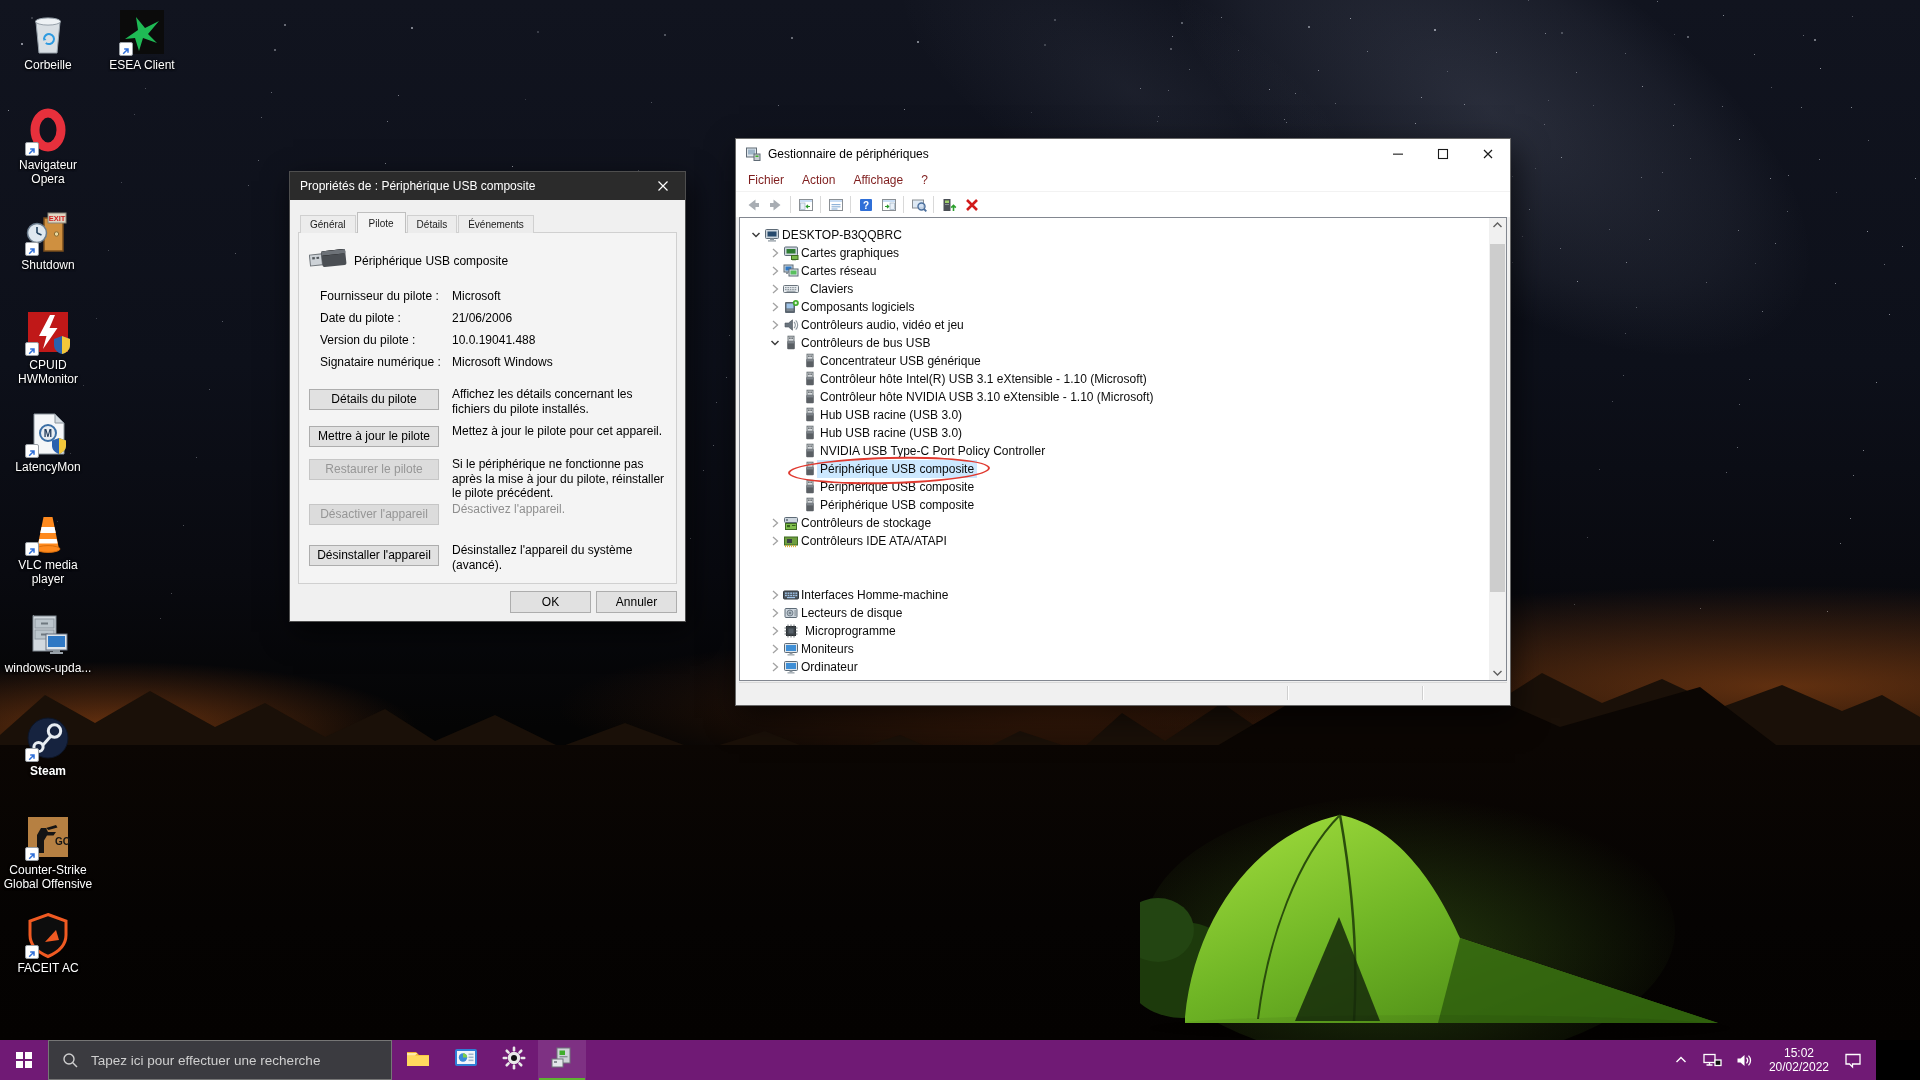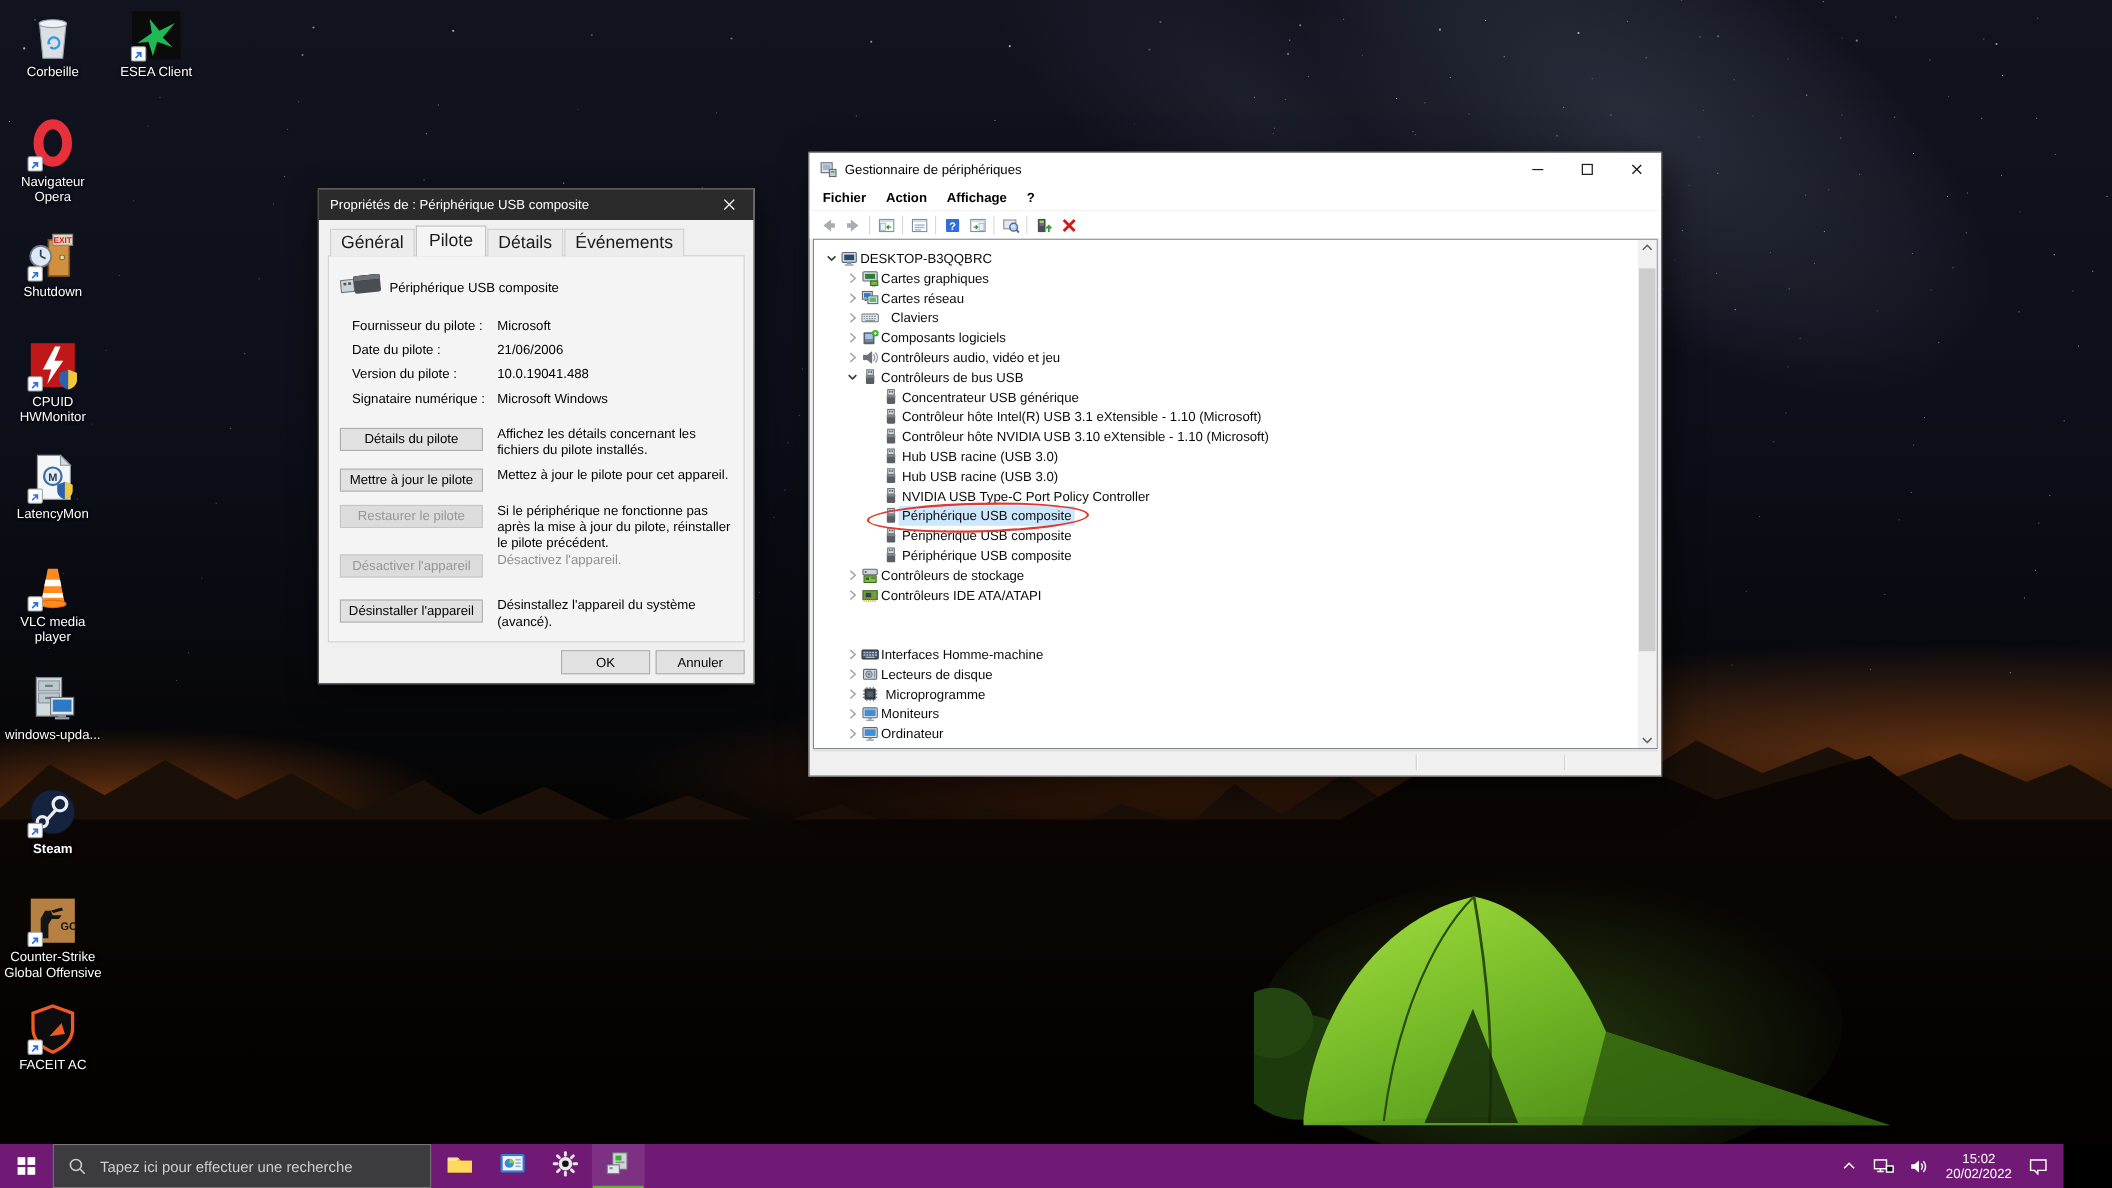--- a/index.html
+++ b/index.html
@@ -32,21 +32,21 @@
   
   .win{position:absolute;box-sizing:border-box;}
   
   .dialog{left:289px;top:171px;width:397px;height:451px;background:#f0f0f0;
           border:1px solid #4e4e4e;box-shadow:4px 10px 28px rgba(0,0,0,.65);}
   .dlg-titlebar{position:absolute;left:0;top:0;right:0;height:28px;background:#2b2b2b;}
   .dlg-title{position:absolute;left:10px;top:0;line-height:28px;font-size:12px;color:#fff;white-space:nowrap;}
   .dlg-close{position:absolute;right:0;top:0;width:44px;height:28px;text-align:center;}
   .dlg-close svg{margin-top:7px;}
   .tabs{position:absolute;left:10px;top:37px;height:24px;display:flex;align-items:flex-end;z-index:3;}
-  .tab{font-size:16px;padding:3px 9px 3px 9px;background:#ececec;border:1px solid #d0d0d0;
+  .tab{font-size:10px;padding:3px 9px 3px 9px;background:#ececec;border:1px solid #d0d0d0;
        border-bottom:none;margin-right:1px;color:#1a1a1a;}
   .tab.active{background:#f4f4f4;border-color:#bfbfbf;padding:5px 11px 4px 11px;position:relative;top:0px;}
   .tabpage{position:absolute;left:8px;top:60px;width:379px;height:352px;background:#f4f4f4;
            border:1px solid #d0d0d0;box-sizing:border-box;}
   .devrow-icon{position:absolute;left:10px;top:12px;}
   .devrow-name{position:absolute;left:55px;top:21px;font-size:12px;color:#000;}
   .frow{position:absolute;left:0;font-size:12px;color:#000;white-space:nowrap;}
   .frow .fl{position:absolute;left:21px;width:130px;}
   .frow .fv{position:absolute;left:153px;}
   .abtn{position:absolute;left:10px;width:130px;height:21px;background:#e1e1e1;border:1px solid #adadad;
@@ -59,21 +59,21 @@
            box-sizing:border-box;font-size:12px;color:#000;font-family:"Liberation Sans","DejaVu Sans",sans-serif;padding:0;}
   
   .devmgr{left:735px;top:138px;width:776px;height:568px;background:#f0f0f0;
           border:1px solid #686868;box-shadow:4px 12px 30px rgba(0,0,0,.6);}
   .dm-titlebar{position:absolute;left:0;top:0;right:0;height:30px;background:#fff;}
   .dm-appicon{position:absolute;left:9px;top:7px;}
   .dm-title{position:absolute;left:32px;top:0;line-height:30px;font-size:12px;color:#000;white-space:nowrap;}
   .dm-caption{position:absolute;top:0;width:45px;height:30px;text-align:center;}
   .dm-caption svg{margin-top:7px;}
   .dm-menubar{position:absolute;left:0;top:30px;right:0;height:22px;background:#fff;display:flex;align-items:center;padding-left:3px;}
-  .dm-menu{font-size:12px;color:#000000;padding:3px 9px;font-weight:bold;}
+  .dm-menu{font-size:12px;color:#7f1d1d;padding:3px 9px;}
   .dm-toolbar{position:absolute;left:0;top:52px;right:0;height:25px;background:#fff;display:flex;align-items:center;padding-left:5px;border-top:1px solid #f2f2f2;}
   .tbtn{width:23px;height:22px;display:flex;align-items:center;justify-content:center;}
   .tb-sep{width:1px;height:17px;background:#d9d9d9;margin:0 3px;}
   .dm-content{position:absolute;left:3px;top:78px;right:3px;bottom:24px;background:#fff;
               border:1px solid #828790;box-sizing:border-box;overflow:hidden;}
   .dm-tree{position:absolute;left:0;top:0;right:17px;bottom:0;}
   .tree-row{position:absolute;left:0;right:0;height:18px;font-size:12px;color:#0b0b0b;}
   .tr-exp{position:absolute;top:2px;width:14px;height:14px;}
   .tr-ico{position:absolute;top:1px;width:16px;height:16px;}
   .tr-lbl{position:absolute;top:0;line-height:18px;white-space:nowrap;padding:0 3px;}

